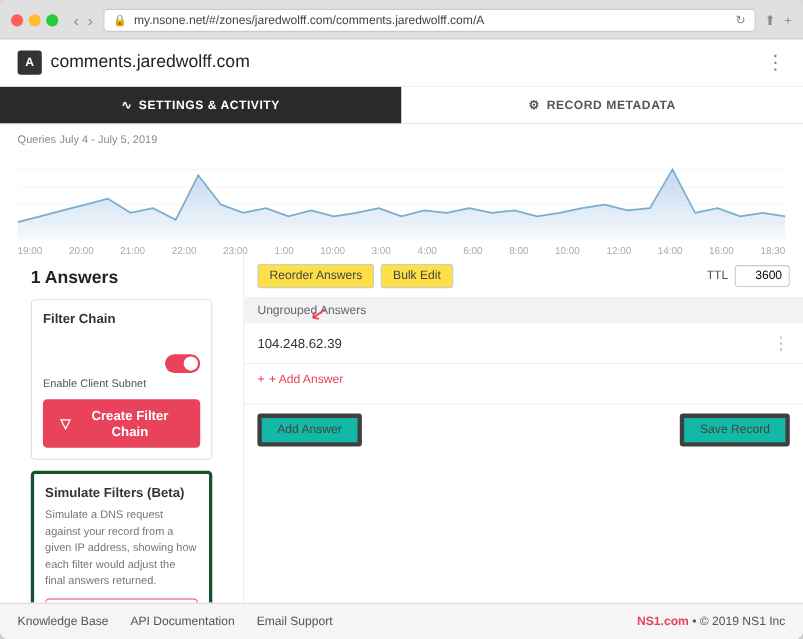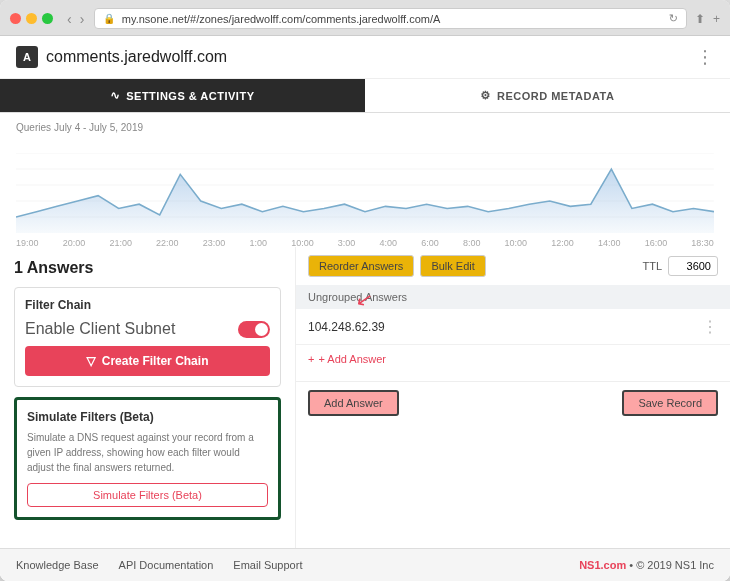--- a/index.html
+++ b/index.html
@@ -144,21 +144,21 @@
       flex-direction: column;
     }
     
     .chart-area {
       padding: 8px 16px 4px;
       background: white;
     }
     .chart-label {
       font-size: 11px;
       color: #444;
-      margin-bottom: 20px;
+      margin-bottom: 5px;
     }
     .chart-label span {
       color: #888;
       font-size: 10px;
     }
     .chart-container {
       height: 90px;
       position: relative;
     }
     .chart-svg {
@@ -173,23 +173,23 @@
       padding-top: 2px;
     }
     
     .bottom-section {
       display: flex;
       flex: 1;
       overflow: hidden;
     }
     
     .left-panel {
-      width: 296px;
+      width: 222px;
       border-right: 1px solid #eee;
-      padding: 12px 14px;
+      padding: 12px 28px;
       display: flex;
       flex-direction: column;
       gap: 10px;
     }
     .answers-header {
       font-size: 16px;
       font-weight: 600;
       color: #222;
     }
     .filter-chain-box {
@@ -202,22 +202,23 @@
       font-weight: 600;
       color: #333;
       margin-bottom: 8px;
     }
     .filter-chain-row {
       display: flex;
       align-items: center;
       justify-content: space-between;
     }
     .filter-chain-label {
-      font-size: 16px;
+      font-size: 10px;
       color: #555;
+      margin-top: 39px;
     }
     .toggle {
       width: 32px; height: 17px;
       background: #e8435a;
       border-radius: 10px;
       position: relative;
       cursor: pointer;
     }
     .toggle-knob {
       width: 13px; height: 13px;
@@ -281,21 +282,21 @@
       display: flex;
       align-items: center;
       justify-content: space-between;
       padding: 8px 12px;
     }
     .toolbar-left {
       display: flex;
       gap: 6px;
     }
     .toolbar-btn {
-      background: #eab308;
+      background: #fde047;
       border: 1px solid #ccc;
       border-radius: 3px;
       padding: 4px 10px;
       font-size: 11px;
       cursor: pointer;
       color: #444;
     }
     .toolbar-right {
       display: flex;
       align-items: center;
@@ -344,22 +345,22 @@
       cursor: pointer;
     }
     .bottom-action-bar {
       display: flex;
       gap: 6px;
       padding: 8px 12px;
       border-top: 1px solid #eee;
       margin-top: auto;
     }
     .action-btn {
-      background: #fca5a5;
-      border: 2px solid #404040;
+      background: #14b8a6;
+      border: 4px solid #404040;
       border-radius: 3px;
       padding: 5px 14px;
       font-size: 11px;
       cursor: pointer;
       color: #444;
     }
     
     .footer {
       background: #f5f5f5;
       border-top: 1px solid #ddd;

